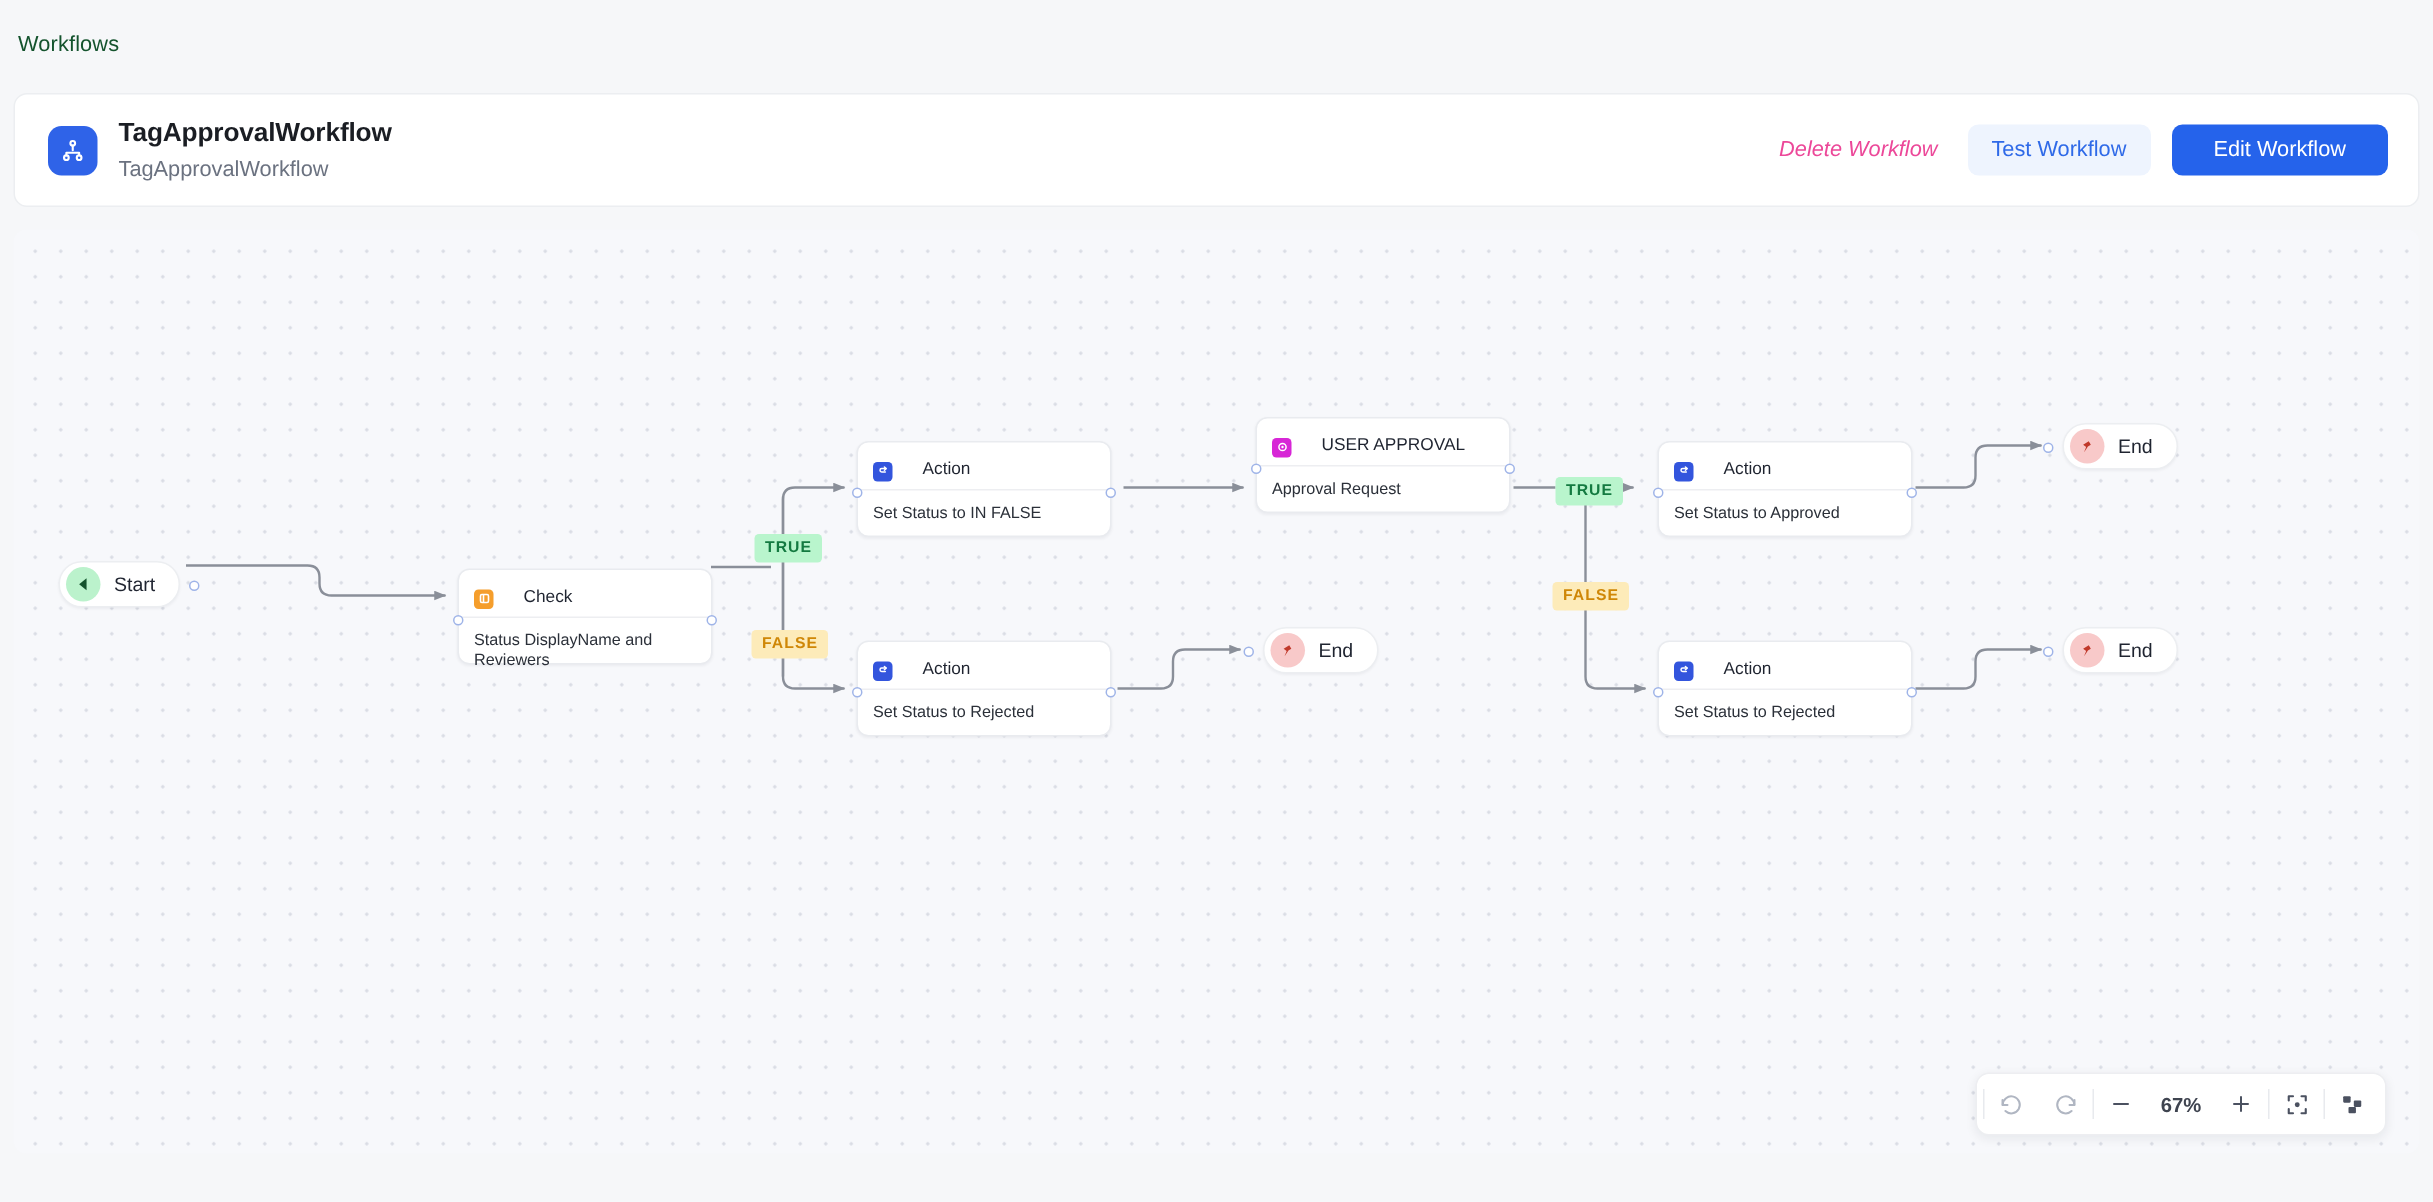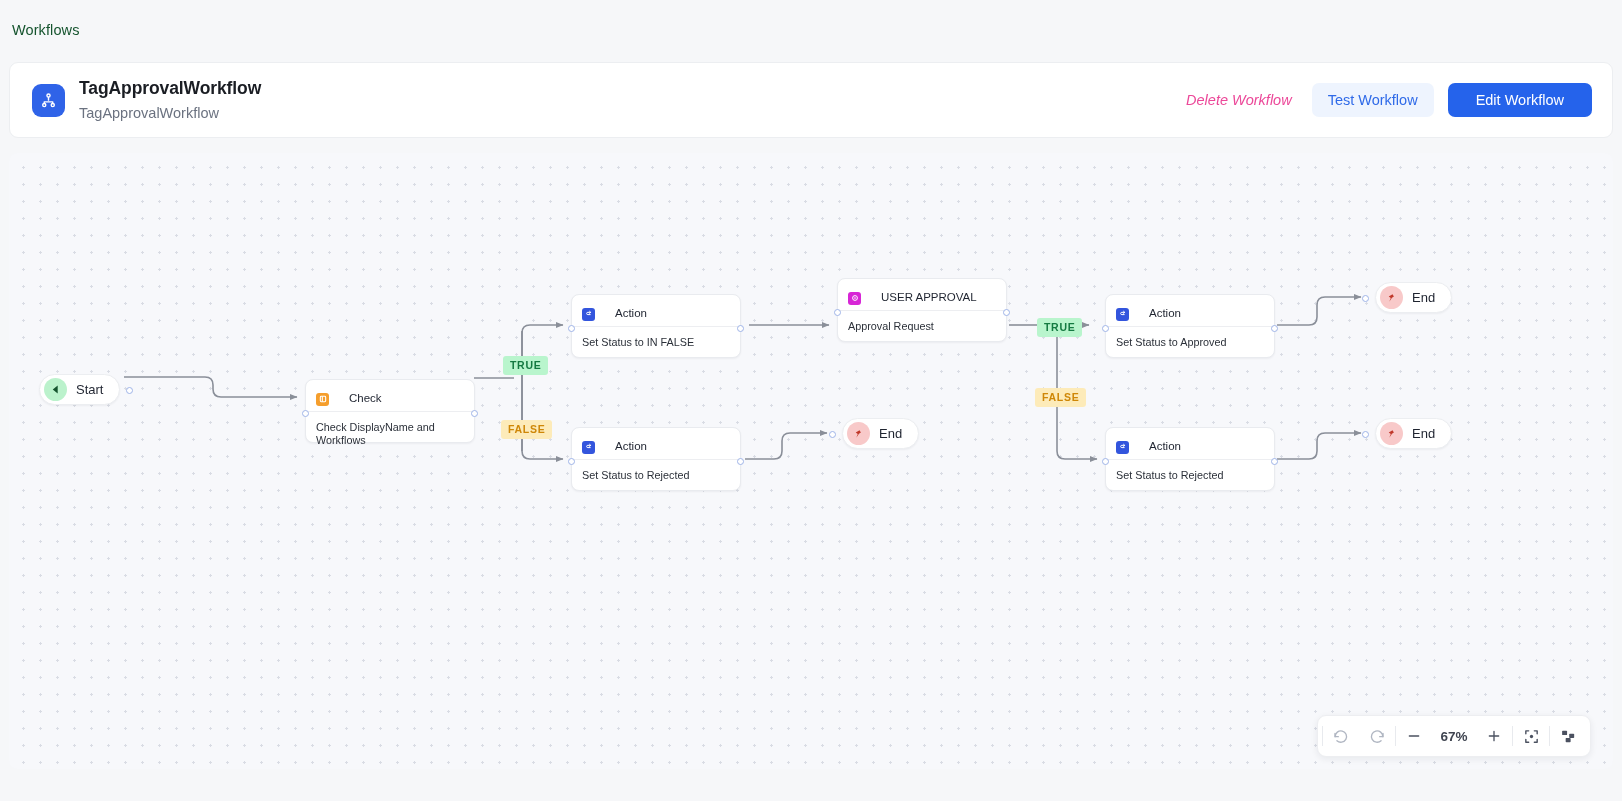--- a/index.html
+++ b/index.html
@@ -315,21 +315,21 @@
       <div class="node-head">
         <span class="ico ico-check">
           <svg width="8" height="8" viewBox="0 0 12 12" fill="none" stroke="#ffffff" stroke-width="1.6">
             <rect x="2" y="2" width="8" height="8" rx="1.4"></rect>
               <path d="M5 2v8"></path>
           </svg>
         </span>
         <span class="label">Check</span>
       </div>
       <div class="node-divider"></div>
-      <div class="node-body">Check DisplayName and Workflows</div>
+      <div class="node-body">Status DisplayName and Reviewers</div>
       <span class="port left"></span>
       <span class="port right"></span>
     </div>
 
     <div class="tag tag-true" style="left:494px; top:203px;">TRUE</div>
     <div class="tag tag-false" style="left:492px; top:267px;">FALSE</div>
 
     <div class="node" style="left:562px; top:141px;">
       <div class="node-head">
         <span class="ico ico-action">

